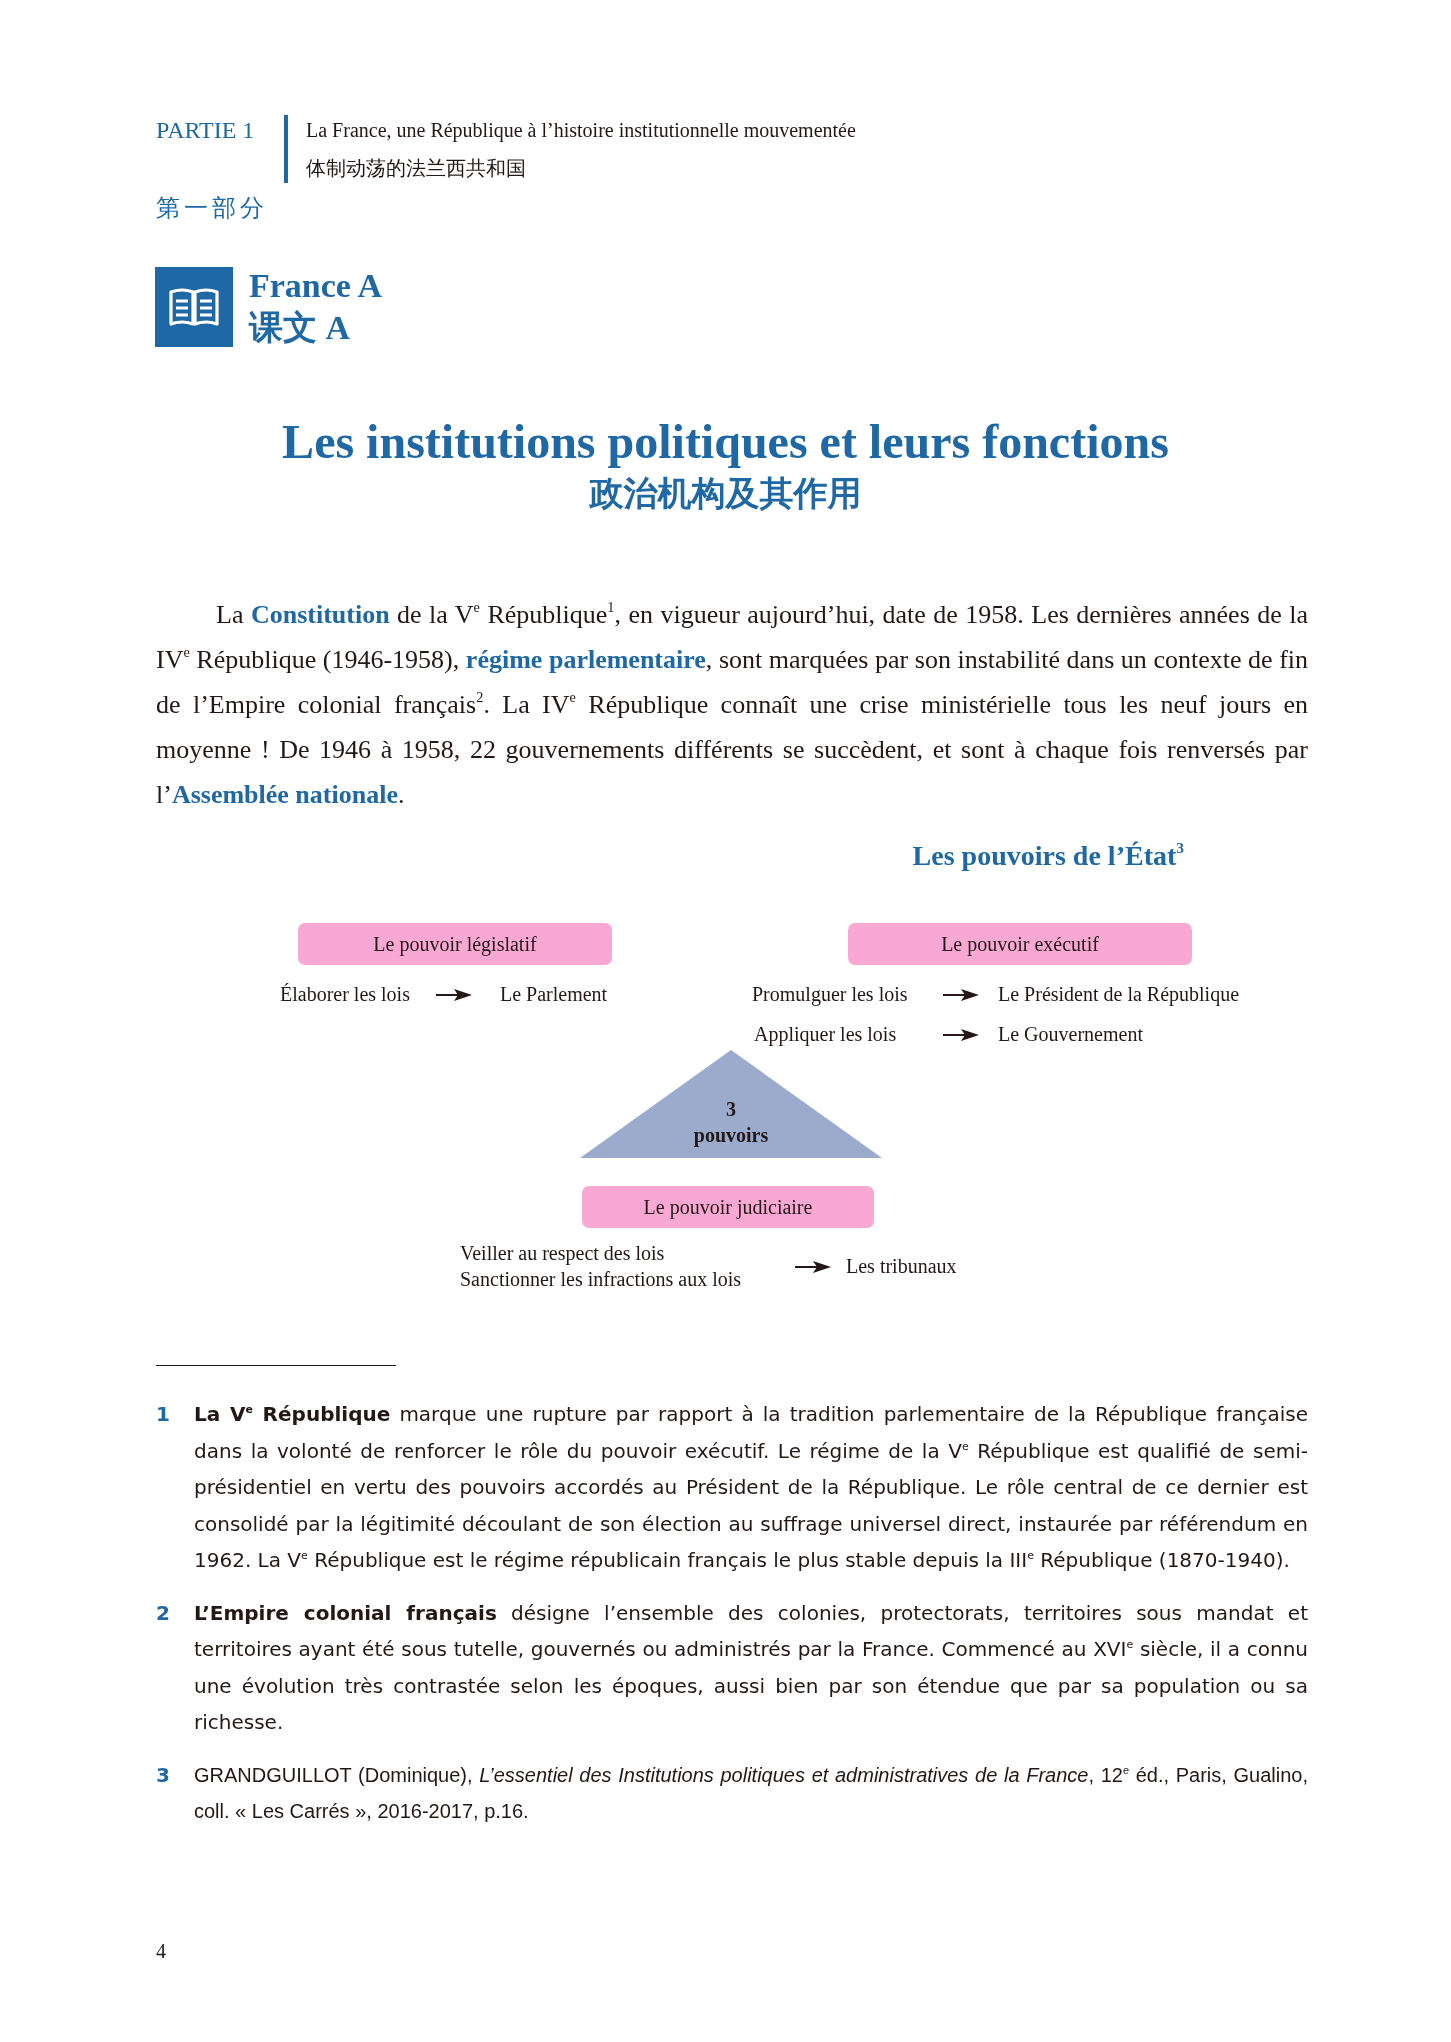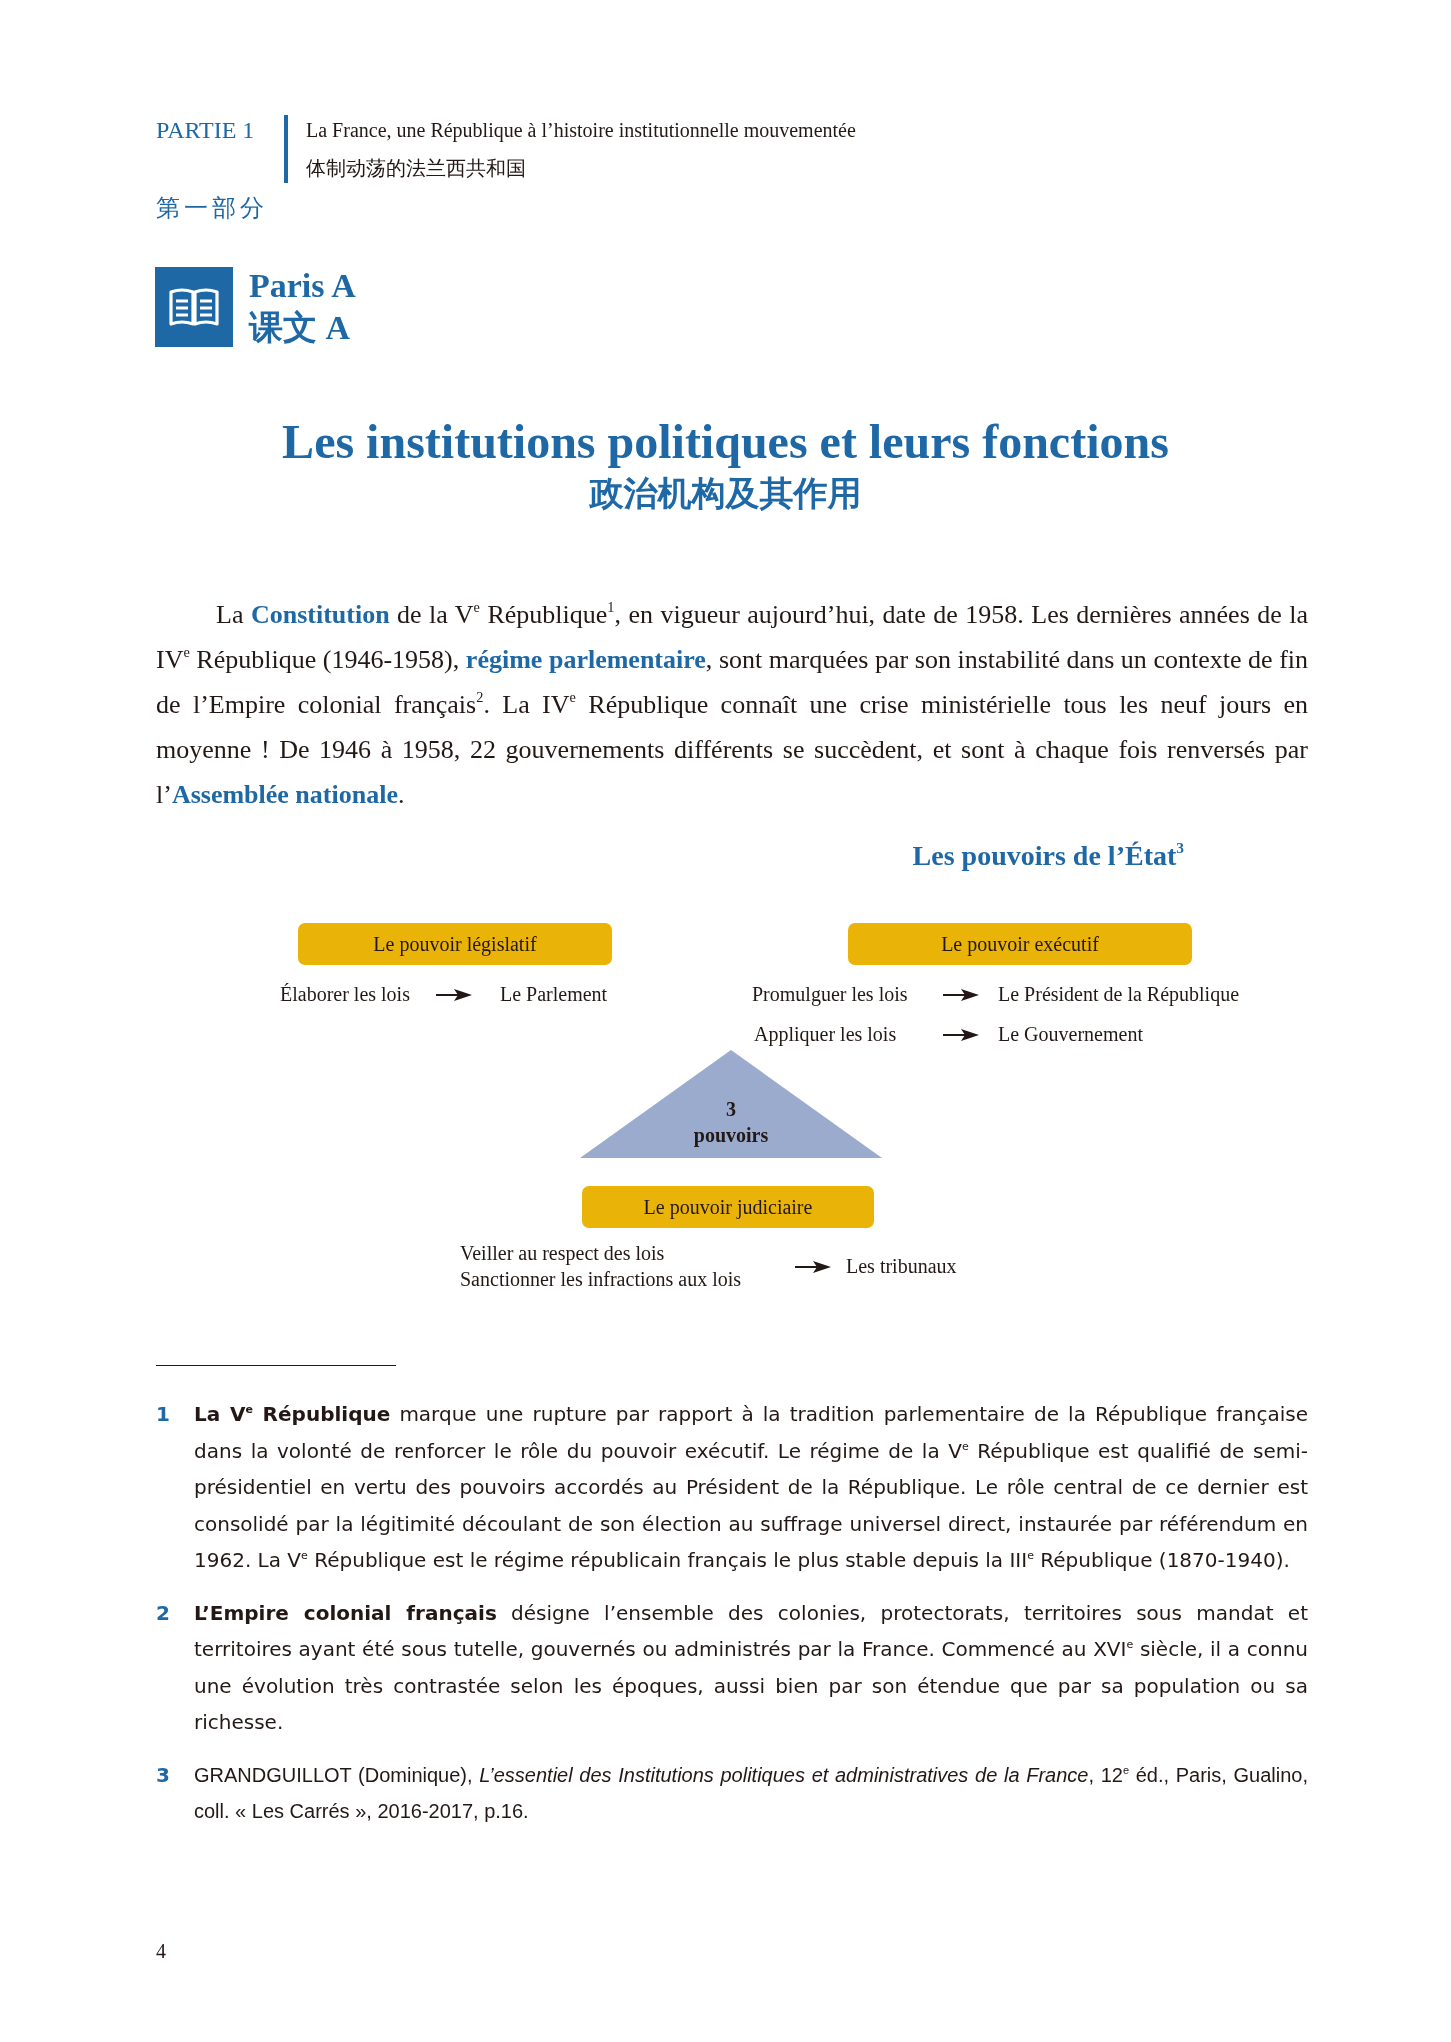--- a/index.html
+++ b/index.html
@@ -108,21 +108,21 @@
       width: 1184px;
       top: 838px;
       text-align: right;
       color: #1f68a6;
       font-weight: bold;
       font-size: 28px;
       line-height: 36px;
     }
     .pill {
       position: absolute;
-      background: #eab308;
+      background: #f9a8d4;
       border-radius: 7px;
       text-align: center;
       font-size: 20px;
       line-height: 42px;
       height: 42px;
     }
     .dtext {
       position: absolute;
       font-size: 20px;
       line-height: 26px;
@@ -218,21 +218,21 @@
       <path d="M27 5 Q38 1 49 5 L49 37 Q38 33 27 37 Z" fill="none" stroke="#fff" stroke-width="3.2" stroke-linejoin="round"></path>
       <line x1="8" y1="14" x2="20" y2="14" stroke="#fff" stroke-width="3"></line>
       <line x1="8" y1="21" x2="20" y2="21" stroke="#fff" stroke-width="3"></line>
       <line x1="8" y1="28" x2="20" y2="28" stroke="#fff" stroke-width="3"></line>
       <line x1="32" y1="14" x2="44" y2="14" stroke="#fff" stroke-width="3"></line>
       <line x1="32" y1="21" x2="44" y2="21" stroke="#fff" stroke-width="3"></line>
       <line x1="32" y1="28" x2="44" y2="28" stroke="#fff" stroke-width="3"></line>
     </svg>
   </div>
   <div class="labels">
-    <div>Paris A</div>
+    <div>France A</div>
     <div>课文 A</div>
   </div>
 </div>
 
 <div class="title-block">
   <div class="fr">Les institutions politiques et leurs fonctions</div>
   <div class="cn">政治机构及其作用</div>
 </div>
 
 <p class="body-para"><span>La </span><b>Constitution</b><span> de la V</span><sup>e</sup><span> République</span><sup>1</sup><span>, en vigueur aujourd’hui, date de 1958. Les dernières années de la IV</span><sup>e</sup><span> République (1946-1958), </span><b>régime parlementaire</b><span>, sont marquées par son instabilité dans un contexte de fin de l’Empire colonial français</span><sup>2</sup><span>. La IV</span><sup>e</sup><span> République connaît une crise ministérielle tous les neuf jours en moyenne ! De 1946 à 1958, 22 gouvernements différents se succèdent, et sont à chaque fois renversés par l’</span><b>Assemblée nationale</b><span>.</span></p>

